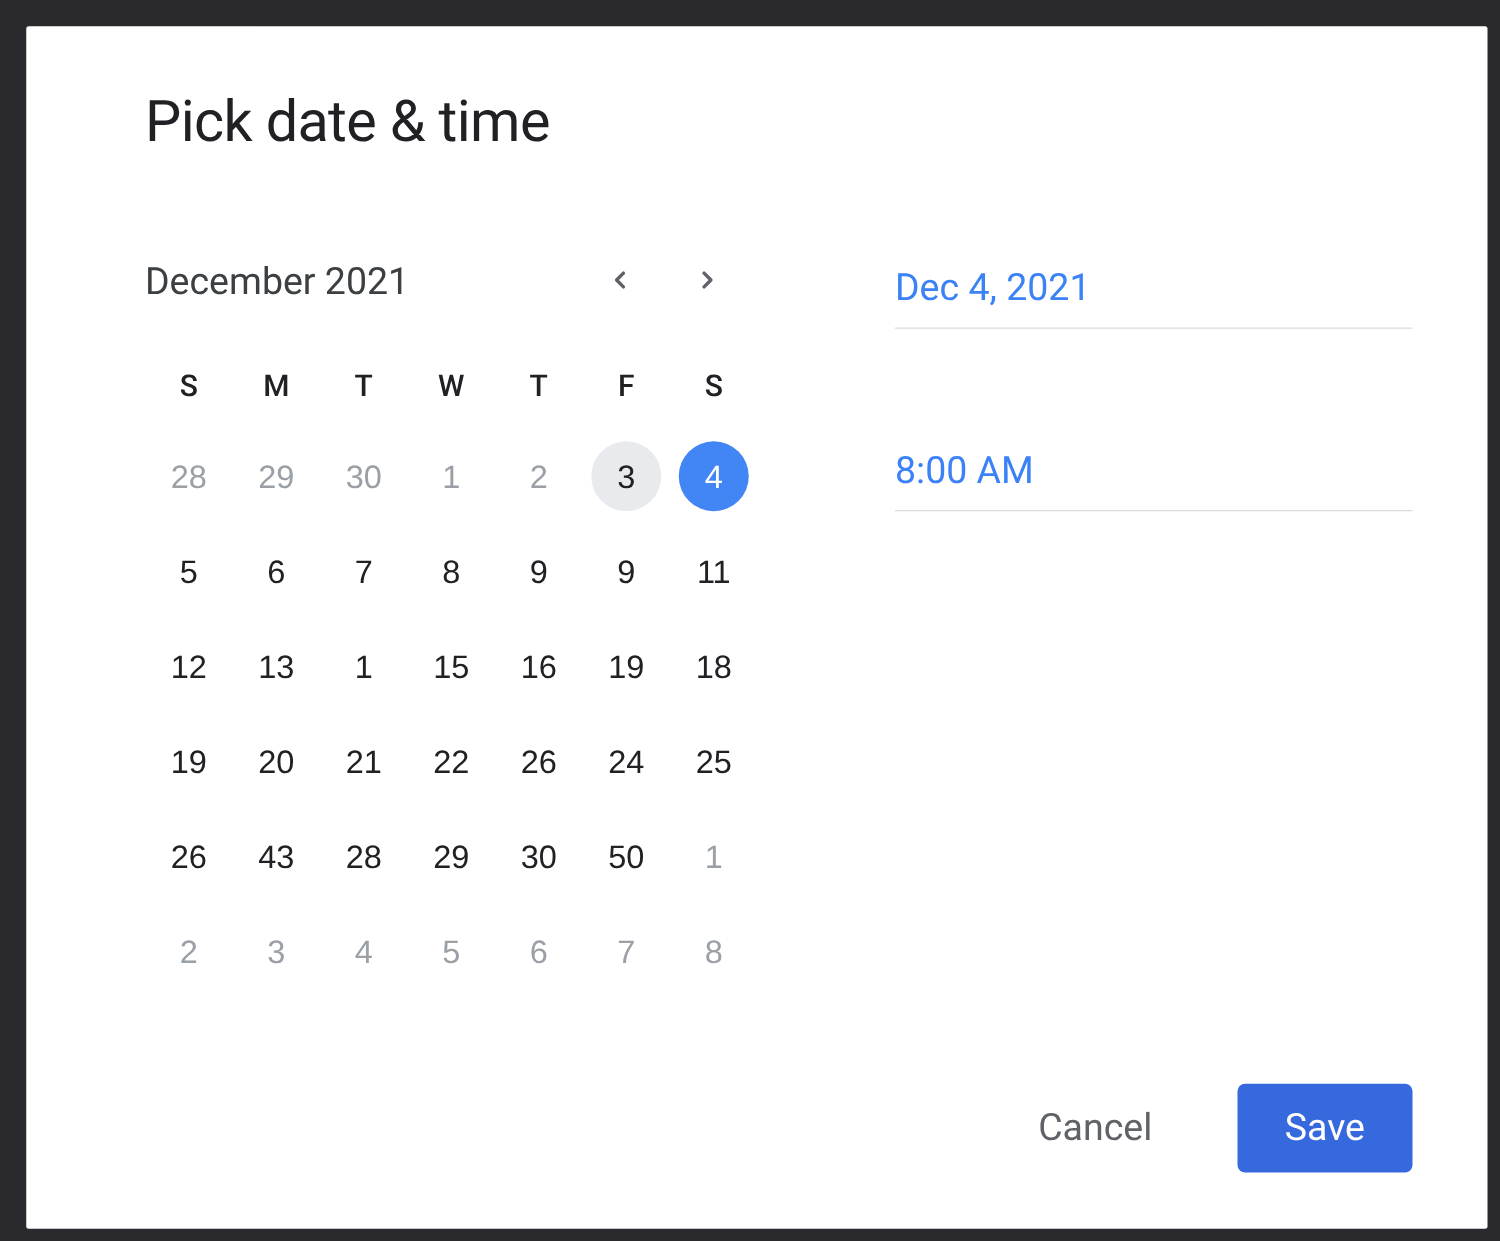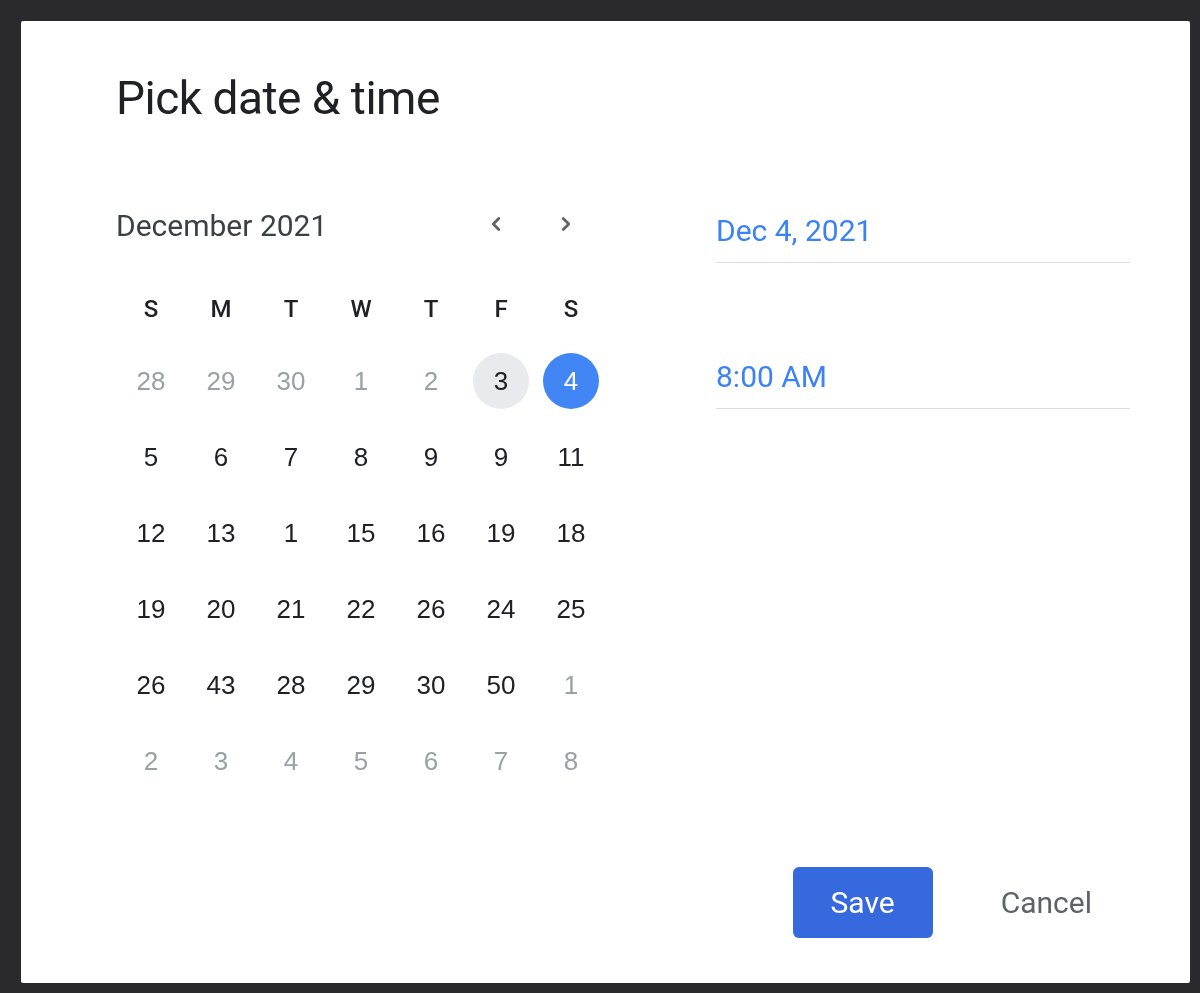--- a/index.html
+++ b/index.html
@@ -329,16 +329,16 @@
         </div>
     </div>
 
     <div class="fields-section">
       <input class="field" type="text" value="Dec 4, 2021" style="">
       <input class="field" type="text" value="8:00 AM" style="">
     </div>
   </div>
 
   <div class="modal-actions">
+    <button class="btn btn-cancel">Cancel</button>
     <button class="btn btn-save">Save</button>
-    <button class="btn btn-cancel">Cancel</button>
   </div>
 </div>
 
 </body></html>

